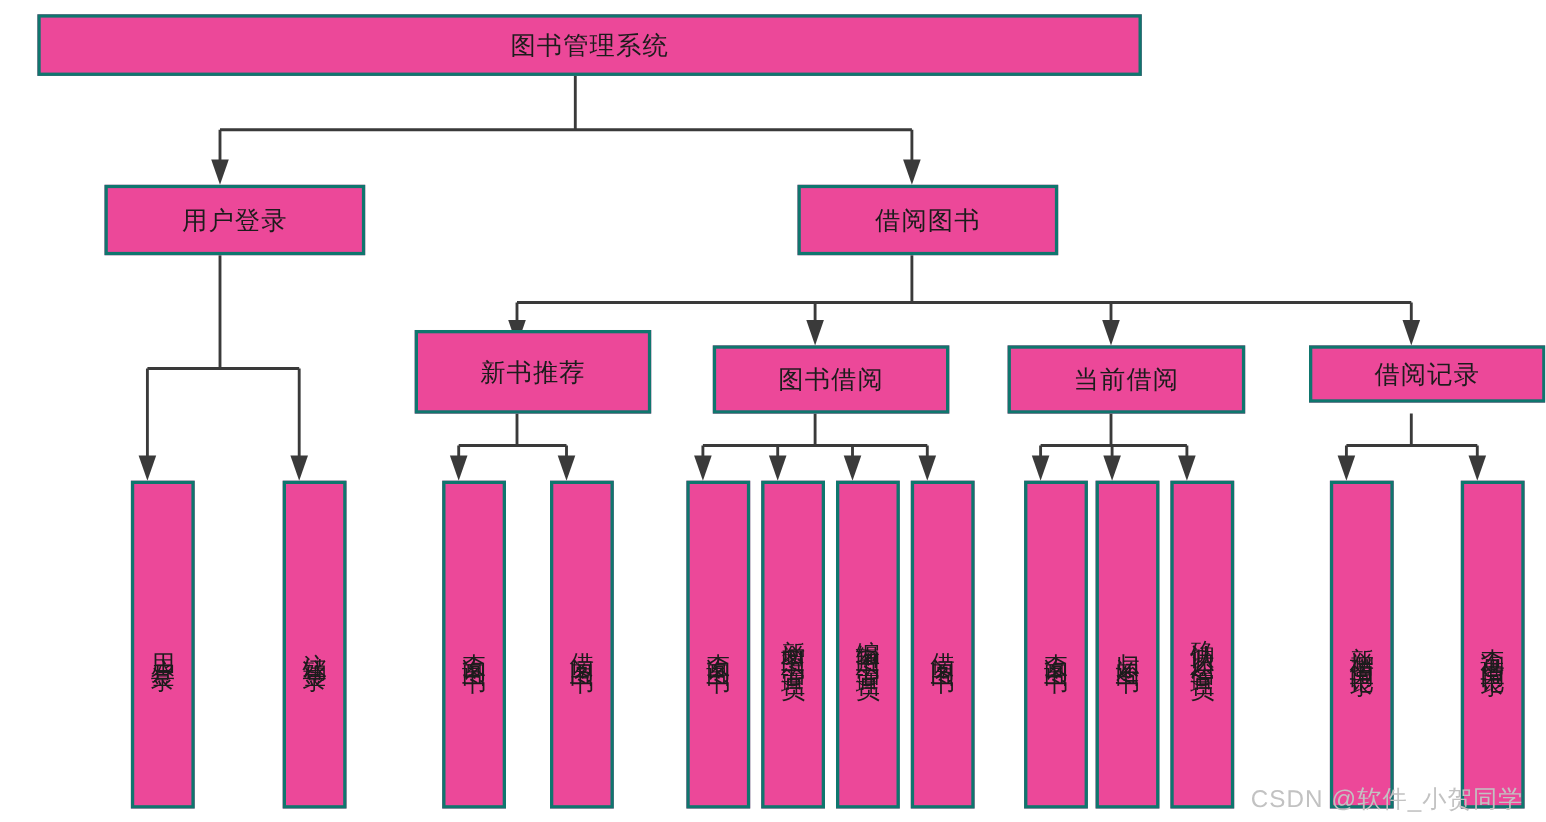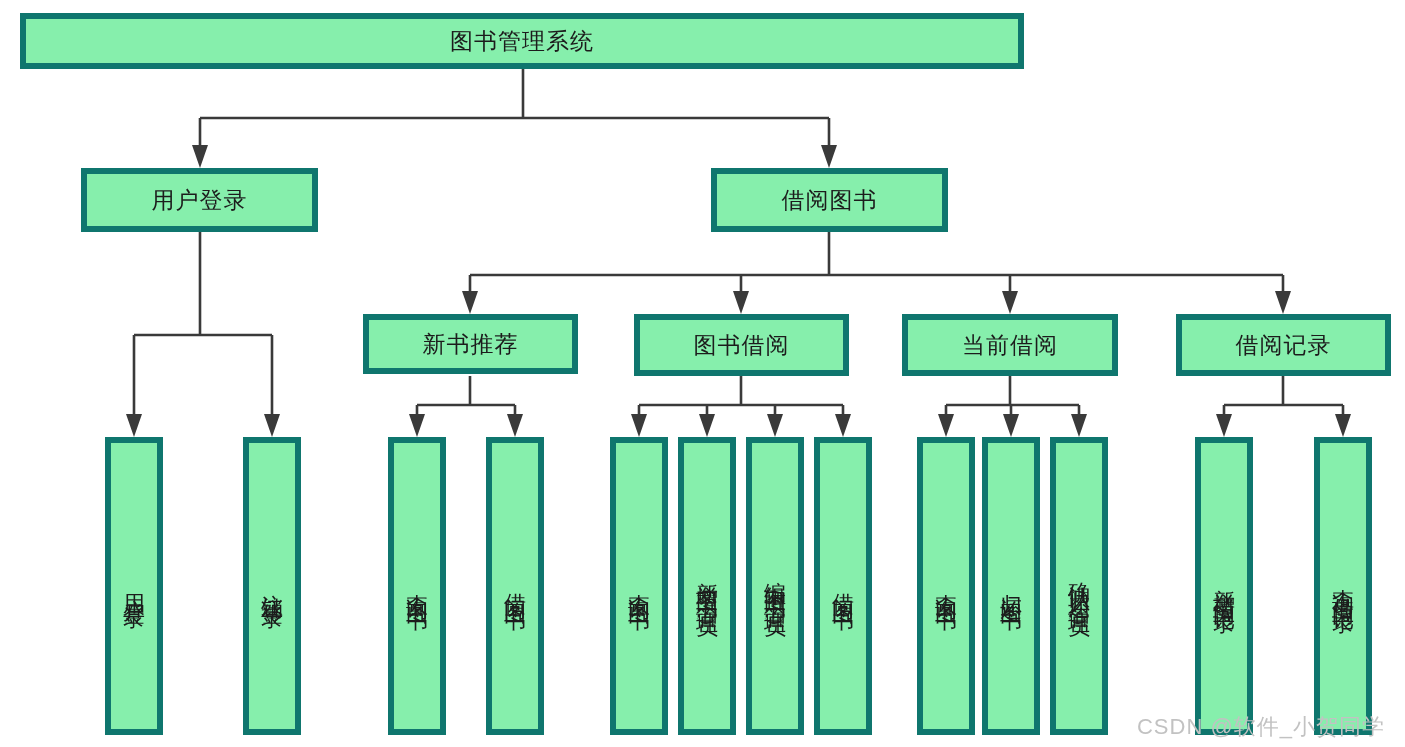--- a/index.html
+++ b/index.html
@@ -12,26 +12,27 @@
     overflow: hidden;
   }
   #wires {
     position: absolute;
     left: 0; top: 0;
     width: 1405px; height: 747px;
   }
   .node {
     position: absolute;
     box-sizing: border-box;
-    background: #86efac;
-    border: 6px solid #0f766e;
+    background: #ec4899;
+    border: 3px solid #0f766e;
     display: flex;
     align-items: center;
     justify-content: center;
     color: #1c1c1c;
+    margin-left: 14px;
   }
   .node.h .lbl {
     font-size: 23px;
     letter-spacing: 1px;
     white-space: nowrap;
   }
   .node.v .lbl {
     writing-mode: vertical-rl;
     text-orientation: mixed;
     font-size: 22px;
@@ -81,30 +82,30 @@
     <span class="lbl">图书管理系统</span>
   </div>
 
   <div class="node h" style="left:81px; top:168px; width:237px; height:64px;">
     <span class="lbl">用户登录</span>
   </div>
   <div class="node h" style="left:711px; top:168px; width:237px; height:64px;">
     <span class="lbl">借阅图书</span>
   </div>
 
-  <div class="node h" style="left:363px; top:314px; width:215px; height:60px;">
+  <div class="node h" style="left:363px; top:300px; width:215px; height:76px;">
     <span class="lbl">新书推荐</span>
   </div>
   <div class="node h" style="left:634px; top:314px; width:215px; height:62px;">
     <span class="lbl">图书借阅</span>
   </div>
   <div class="node h" style="left:902px; top:314px; width:216px; height:62px;">
     <span class="lbl">当前借阅</span>
   </div>
-  <div class="node h" style="left:1176px; top:314px; width:215px; height:62px;">
+  <div class="node h" style="left:1176px; top:314px; width:215px; height:52px;">
     <span class="lbl">借阅记录</span>
   </div>
 
   <div class="node v" style="left:105px; top:437px; width:58px; height:298px;">
     <span class="lbl">用户登录</span>
   </div>
   <div class="node v" style="left:243px; top:437px; width:58px; height:298px;">
     <span class="lbl">注销登录</span>
   </div>
 

